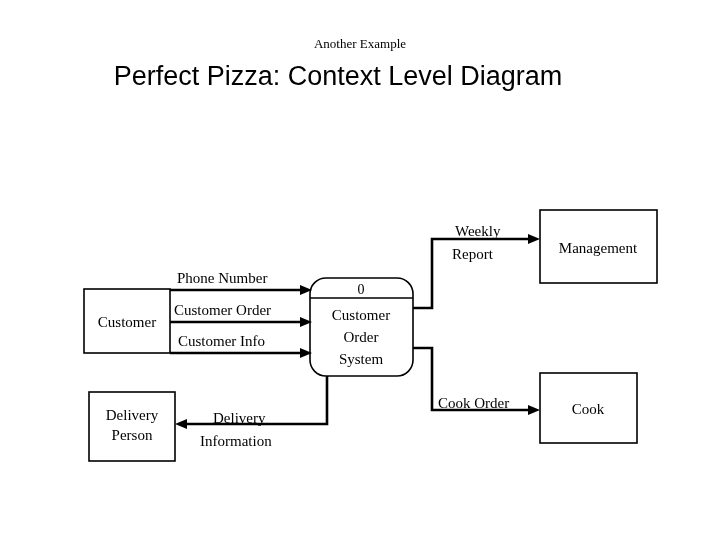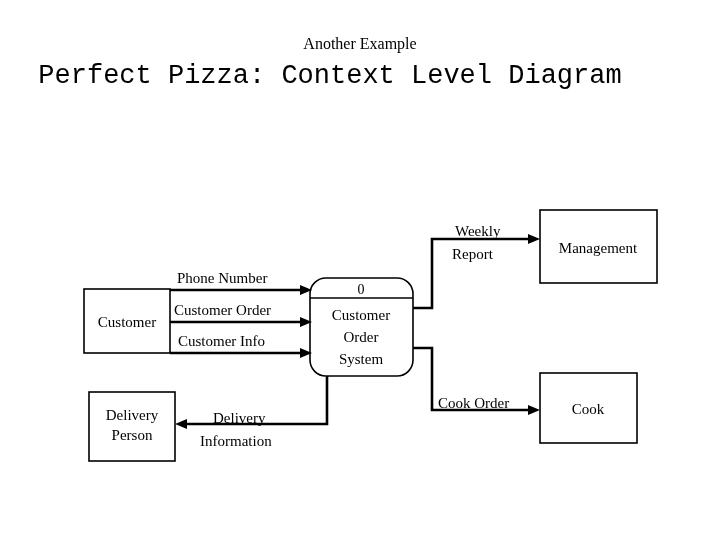--- a/index.html
+++ b/index.html
@@ -19,33 +19,33 @@
     width: 720px;
     height: 540px;
     background: #ffffff;
   }
   .subtitle {
     position: absolute;
     left: 0;
     top: 36px;
     width: 720px;
     text-align: center;
-    font-size: 16px;
+    font-size: 13px;
     line-height: 16px;
     font-family: "Liberation Serif", serif;
   }
   .maintitle {
     position: absolute;
-    left: 8px;
+    left: 16px;
     top: 60px;
     width: 644px;
     text-align: center;
     font-size: 27px;
     line-height: 32px;
-    font-family: Liberation Mono, monospace;
+    font-family: Liberation Sans, sans-serif;
   }
   #diagram {
     position: absolute;
     left: 0;
     top: 0;
     width: 720px;
     height: 540px;
   }
   .ent-rect {
     fill: #ffffff;

